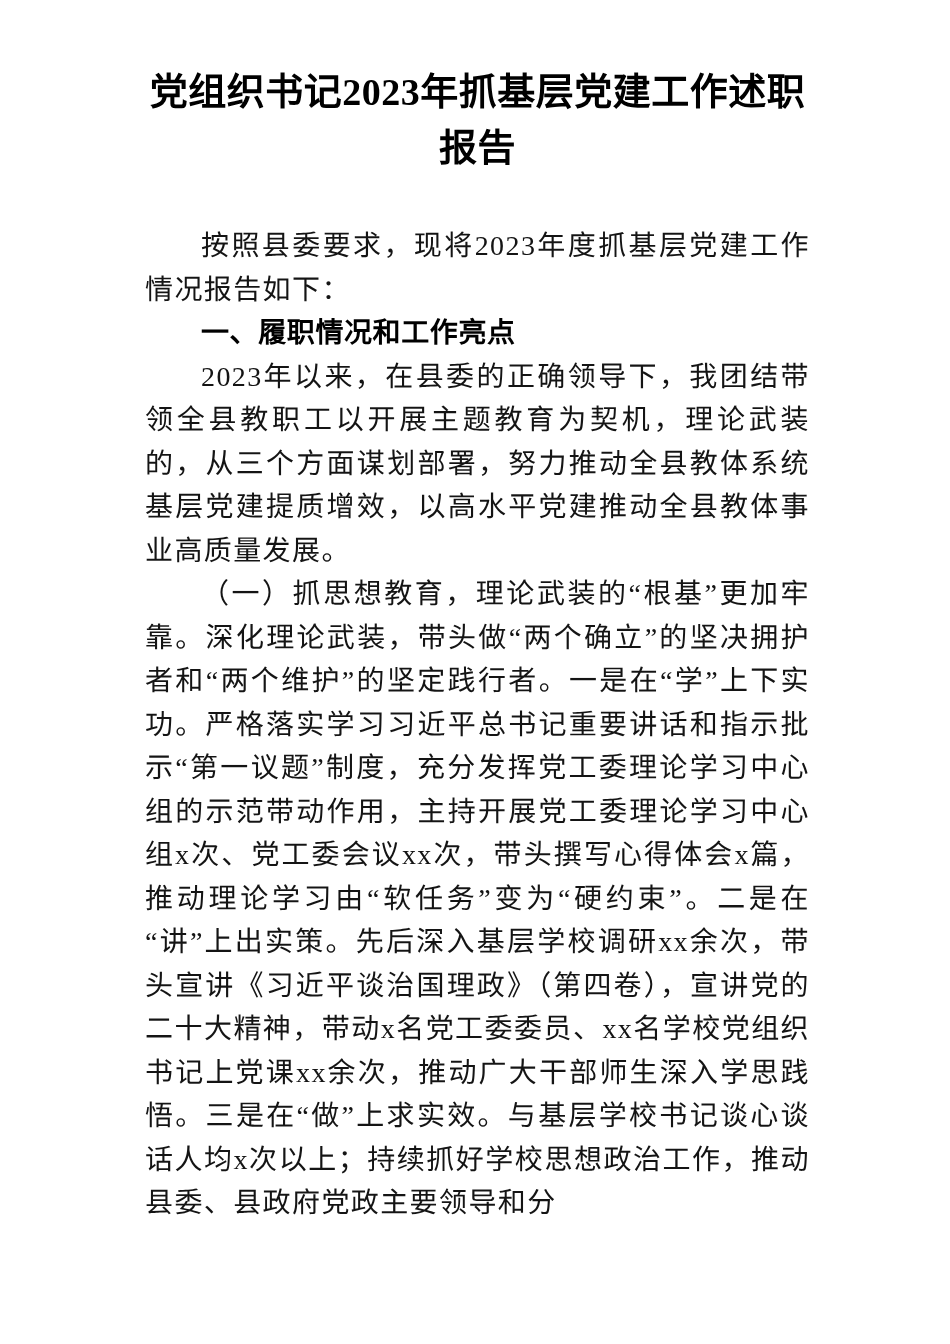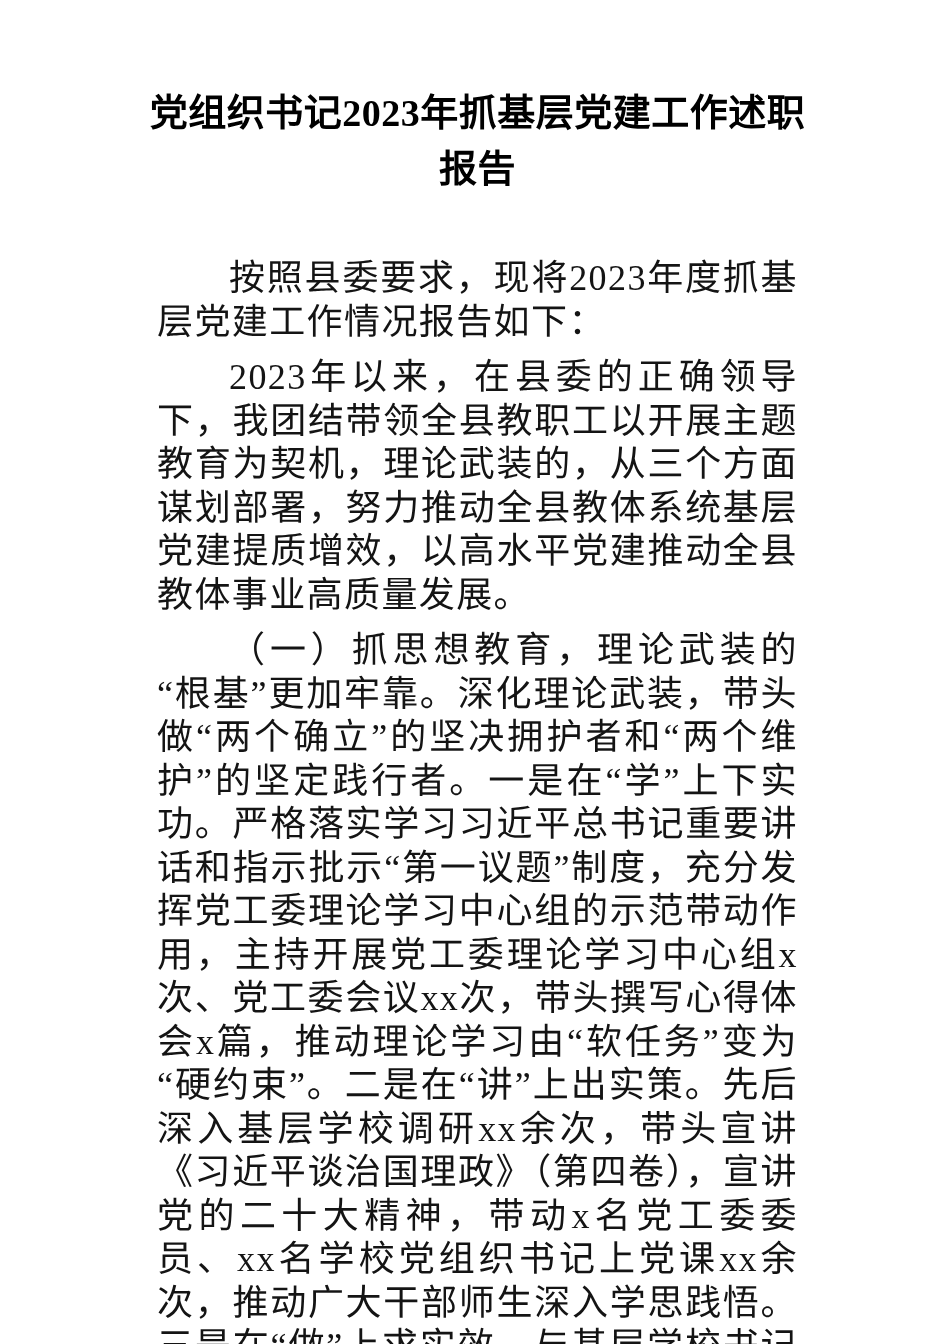--- a/index.html
+++ b/index.html
@@ -28,40 +28,40 @@
 
   
   .doc-title {
     font-family: "Liberation Serif", "DejaVu Serif", serif;
     font-weight: bold;
     font-size: 38px;
     line-height: 56px;
     color: #000000;
     text-align: center;
     margin: 0;
-    padding-top: 85px;
+    padding-top: 64px;
     letter-spacing: 0.5px;
     white-space: normal;
     word-break: break-all;
   }
 
   
   .title-gap {
     height: 48px;
   }
 
   
   .para {
     font-family: "Liberation Serif", "DejaVu Serif", serif;
-    font-size: 36px;
+    font-size: 28px;
     line-height: 43.5px;
     color: #141414;
     text-align: justify;
     text-justify: inter-ideograph;
-    margin: 12px;
+    margin: 0;
     text-indent: 2em;
     letter-spacing: 1.4px;
     word-break: break-all;
   }
 
   
   .section-heading {
     font-family: "Liberation Sans", "DejaVu Sans", sans-serif;
     font-weight: bold;
     font-size: 28px;
@@ -78,19 +78,20 @@
 
 <div class="page">
   <div class="doc">
 
     <h1 class="doc-title">党组织书记2023年抓基层党建工作述职报告</h1>
 
     <div class="title-gap"></div>
 
     <p class="para">按照县委要求，现将2023年度抓基层党建工作情况报告如下：</p>
 
+    <p class="section-heading">一、履职情况和工作亮点</p>
 
     <p class="para">2023年以来，在县委的正确领导下，我团结带领全县教职工以开展主题教育为契机，理论武装的，从三个方面谋划部署，努力推动全县教体系统基层党建提质增效，以高水平党建推动全县教体事业高质量发展。</p>
 
     <p class="para">（一）抓思想教育，理论武装的“根基”更加牢靠。深化理论武装，带头做“两个确立”的坚决拥护者和“两个维护”的坚定践行者。一是在“学”上下实功。严格落实学习习近平总书记重要讲话和指示批示“第一议题”制度，充分发挥党工委理论学习中心组的示范带动作用，主持开展党工委理论学习中心组x次、党工委会议xx次，带头撰写心得体会x篇，推动理论学习由“软任务”变为“硬约束”。二是在“讲”上出实策。先后深入基层学校调研xx余次，带头宣讲《习近平谈治国理政》（第四卷），宣讲党的二十大精神，带动x名党工委委员、xx名学校党组织书记上党课xx余次，推动广大干部师生深入学思践悟。三是在“做”上求实效。与基层学校书记谈心谈话人均x次以上；持续抓好学校思想政治工作，推动县委、县政府党政主要领导和分</p>
 
   </div>
 </div>
 
 </body></html>

